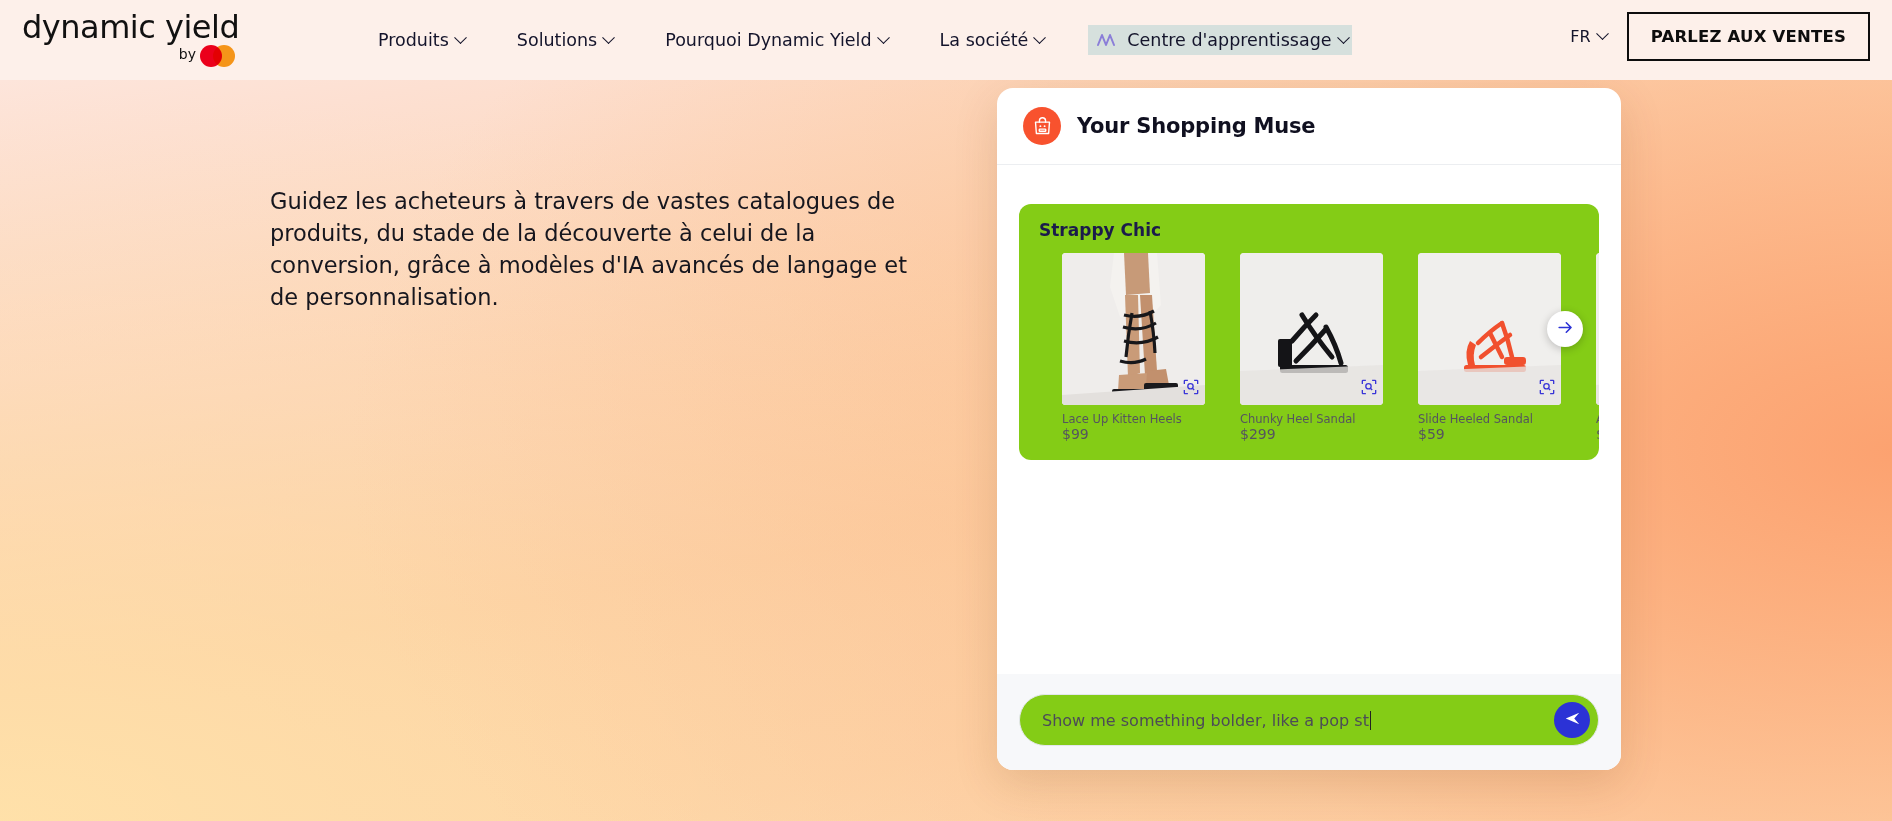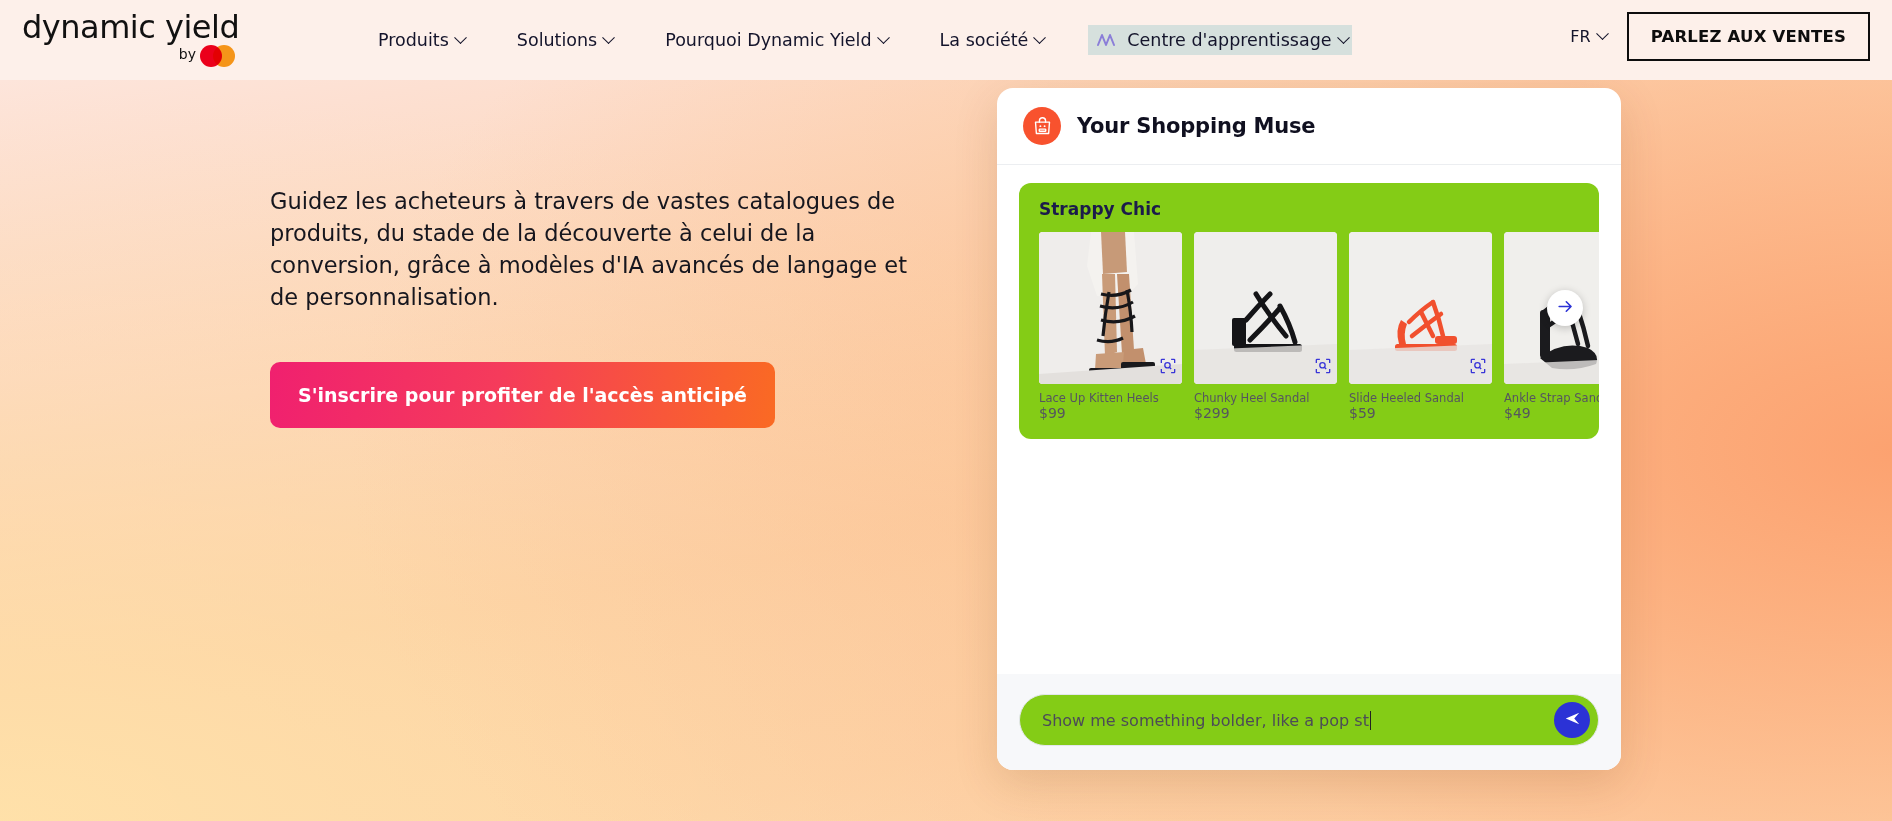--- a/index.html
+++ b/index.html
@@ -102,21 +102,21 @@
     padding: 22px 28px; cursor: pointer;
     font-family: "DejaVu Sans", sans-serif;
   }
 
   
   .card {
     position: absolute; left: 997px; top: 88px;
     width: 624px; height: 682px;
     background: #ffffff; border-radius: 16px;
     box-shadow: 0 14px 44px rgba(120,60,20,0.16);
-    overflow: hidden; display: flex; flex-direction: column;
+    overflow: hidden; display: flex; flex-direction: column; gap: 21px;
   }
   .card-header {
     height: 77px; display: flex; align-items: center; gap: 16px;
     padding: 0 26px; border-bottom: 1px solid #eceef1; flex: none;
   }
   .avatar {
     width: 38px; height: 38px; border-radius: 50%;
     background: #f8522e; display: flex; align-items: center; justify-content: center;
     flex: none;
   }
@@ -129,21 +129,21 @@
   .carousel {
     background: #84cc16; border-radius: 12px;
     padding: 16px 0 18px 20px; position: relative; overflow: hidden;
   }
   .carousel-title {
     font-size: 17px; font-weight: 600; color: #1b1b4b;
     margin-bottom: 13px;
     font-family: "DejaVu Sans", sans-serif;
   }
   .products { display: flex; gap: 12px; }
-  .product { width: 143px; flex: none; }
+  .product { width: 143px; flex: none; margin-left: 23px; }
   .p-img {
     width: 143px; height: 152px; border-radius: 4px;
     position: relative; overflow: hidden; background: #eceae8;
   }
   .vs-icon { position: absolute; right: 6px; bottom: 6px; }
   .p-name {
     margin-top: 7px; font-size: 11.5px; color: #55555f;
     white-space: nowrap; overflow: hidden;
     font-family: "DejaVu Sans", sans-serif;
   }
@@ -228,21 +228,20 @@
     <div class="lang">
       <span>FR</span>
       <span class="caret"></span>
     </div>
     <button class="sales-btn">PARLEZ AUX VENTES</button>
   </div>
 </div>
 
 <div class="hero-left">
   <p class="hero-sub">Guidez les acheteurs à travers de vastes catalogues de produits, du stade de la découverte à celui de la conversion, grâce à modèles d'IA avancés de langage et de personnalisation.</p>
-  <button class="cta">S'inscrire pour profiter de l'accès anticipé</button>
 </div>
 
 <div class="card">
 
   <div class="card-header">
     <div class="avatar">
       <svg width="21" height="21" viewBox="0 0 24 24" fill="none" stroke="#ffffff" stroke-width="1.6" stroke-linecap="round" stroke-linejoin="round">
         <path d="M4 7h16l-1 13H5L4 7z"></path>
         <path d="M8.5 7V5.5a3.5 3.5 0 0 1 7 0V7"></path>
         <circle cx="9.6" cy="11.6" r="1.1" fill="#fff" stroke="none"></circle>

